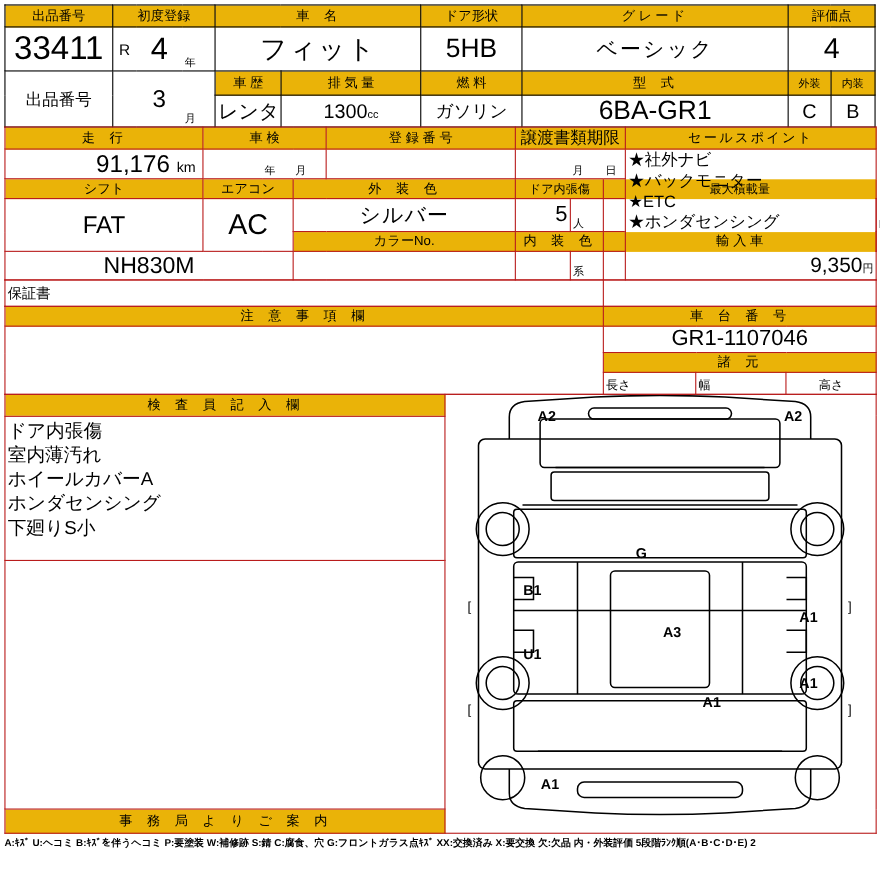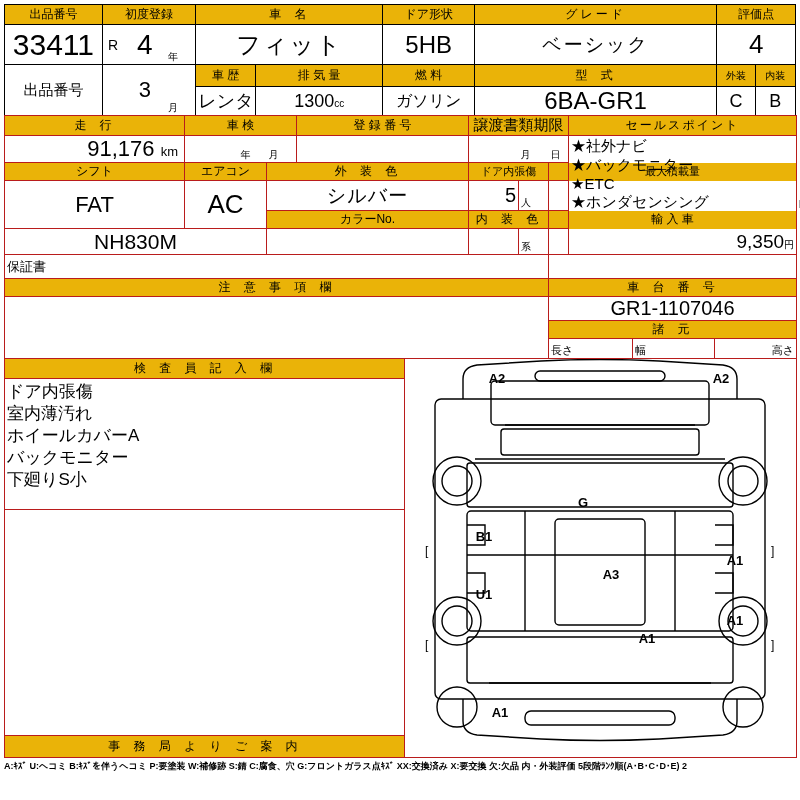--- a/index.html
+++ b/index.html
@@ -201,21 +201,21 @@
     <tr style="height:24px">
       <td rowspan="3"></td>
       <td class="val" colspan="3" style="font-size:20px">GR1-1107046</td>
     </tr>
     <tr style="height:16px">
       <td class="lbl sp" colspan="3">諸 元</td>
     </tr>
     <tr style="height:20px">
       <td class="sml" style="text-align:left;vertical-align:bottom">長さ</td>
       <td class="sml" style="text-align:left;vertical-align:bottom">幅</td>
-      <td class="sml" style="text-align:right;vertical-align:bottom">高さ</td>
+      <td class="sml" style="text-align:center;vertical-align:bottom">高さ</td>
     </tr>
   </tbody>
     </table>
 
   <table class="blk" style="margin-top:-1px">
     <colgroup>
         <col style="width:400px">
         <col style="width:392px">
       </colgroup>
     <tbody>
@@ -285,21 +285,21 @@
             </g>
           </svg>
         </div>
       </td>
     </tr>
     <tr style="height:120px">
       <td class="notes" style="vertical-align:top;padding-top:2px">
         <div>ドア内張傷</div>
         <div>室内薄汚れ</div>
         <div>ホイールカバーA</div>
-        <div>バックモニター</div>
+        <div>ホンダセンシング</div>
         <div>下廻りS小</div>
       </td>
     </tr>
     <tr style="height:206px">
       <td></td>
     </tr>
     <tr style="height:20px">
       <td class="lbl sp">事 務 局 よ り ご 案 内</td>
     </tr>
   </tbody>

